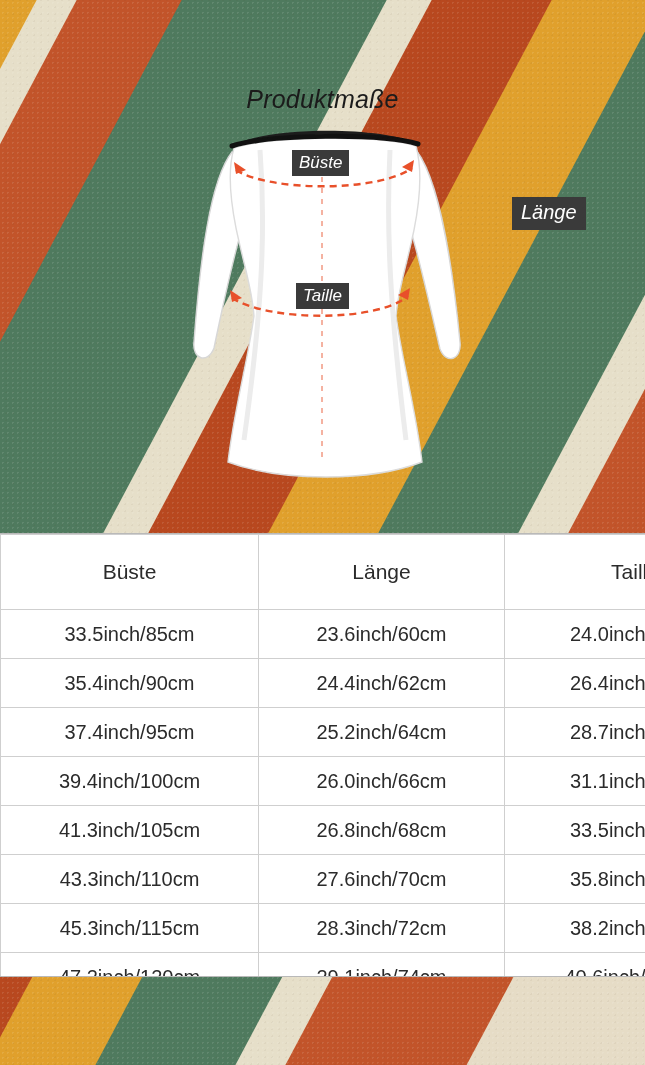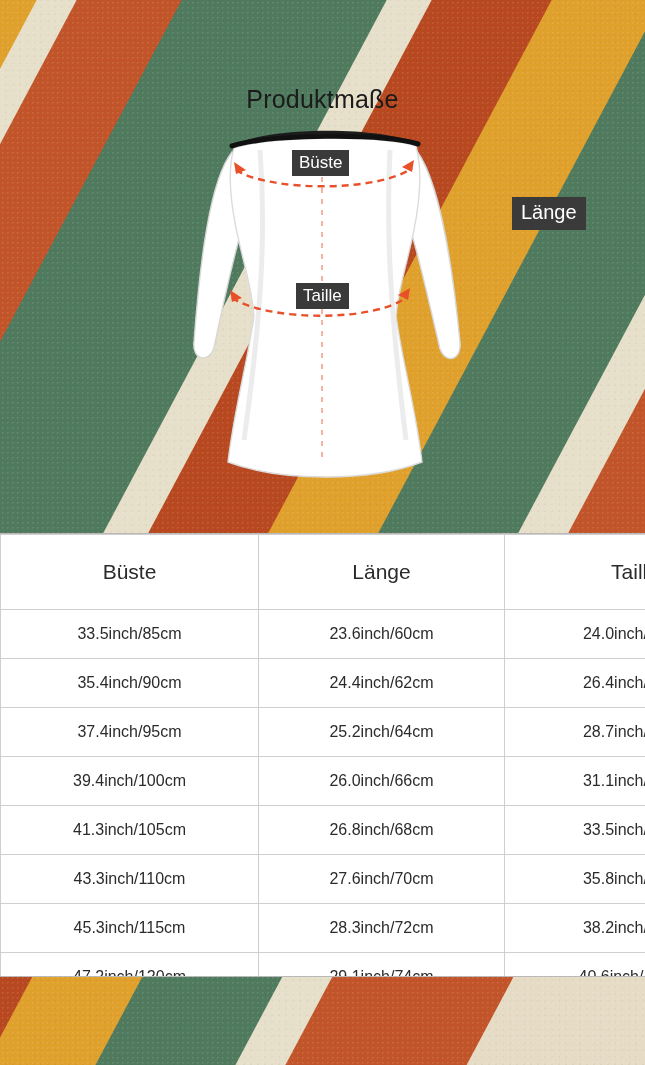--- a/index.html
+++ b/index.html
@@ -49,20 +49,21 @@
     pointer-events: none;
   }
 
   
   .hero {
     position: absolute;
     left: 0;
     top: 0;
     width: 645px;
     height: 530px;
+    font-style: italic;
   }
 
   .hero-title {
     position: absolute;
     left: 0;
     top: 85px;
     width: 645px;
     text-align: center;
     font-size: 25px;
     color: #1b1b1b;
@@ -112,21 +113,21 @@
     text-align: center;
     color: #2b2b2b;
   }
   th {
     height: 72px;
     font-size: 21px;
     font-weight: normal;
   }
   td {
     height: 46px;
-    font-size: 16px;
+    font-size: 20px;
   }
   col.c1 { width: 258px; }
   col.c2 { width: 246px; }
   col.c3 { width: 261px; }
 
   .bottom-gap {
     position: absolute;
     left: 0;
     top: 975px;
     width: 645px;

